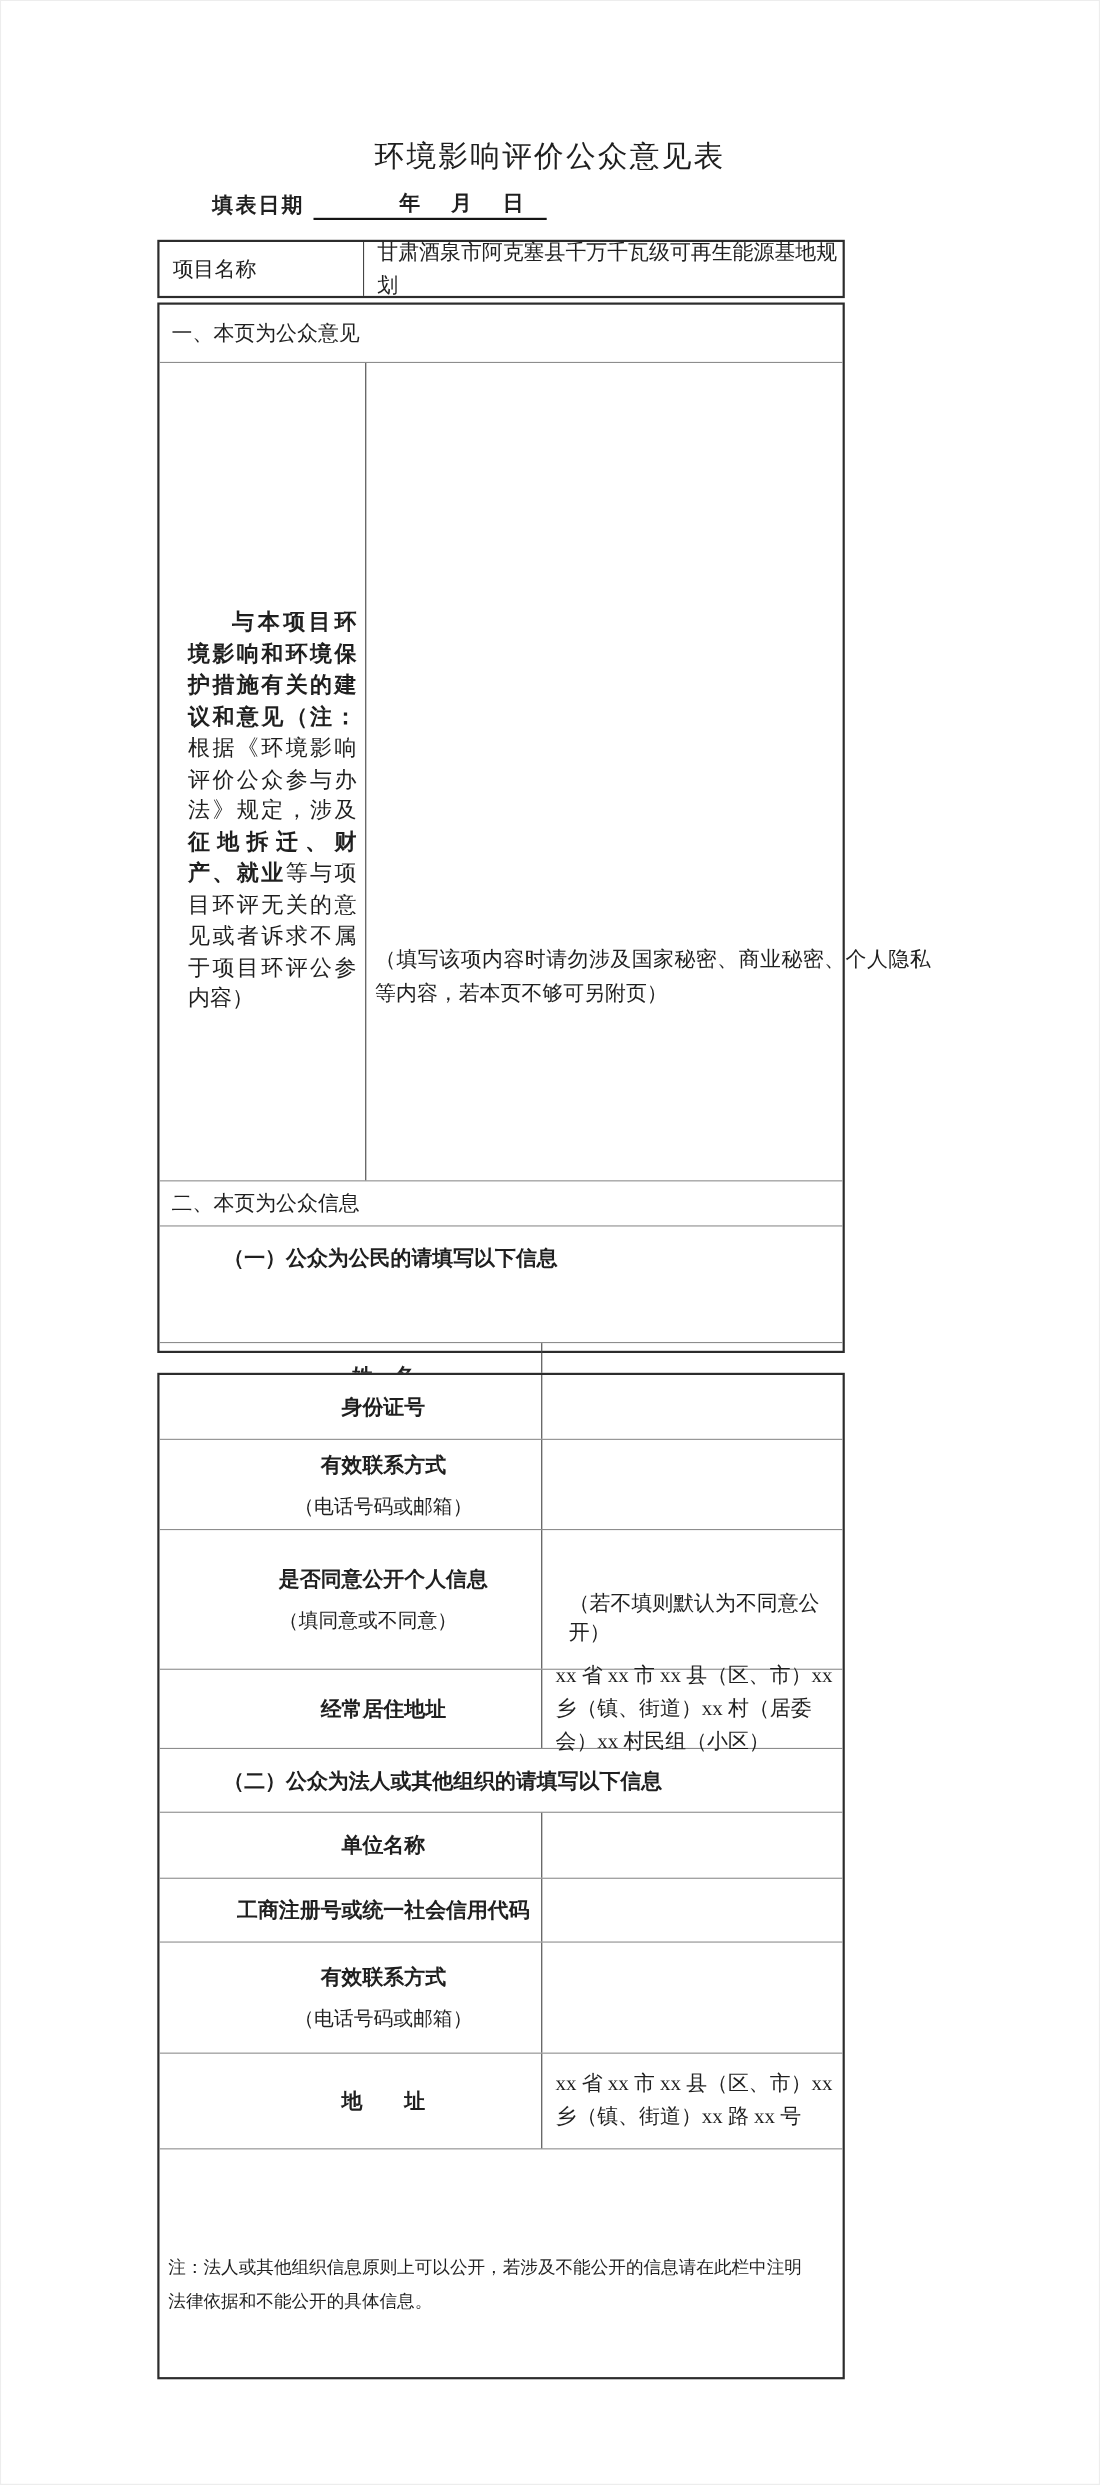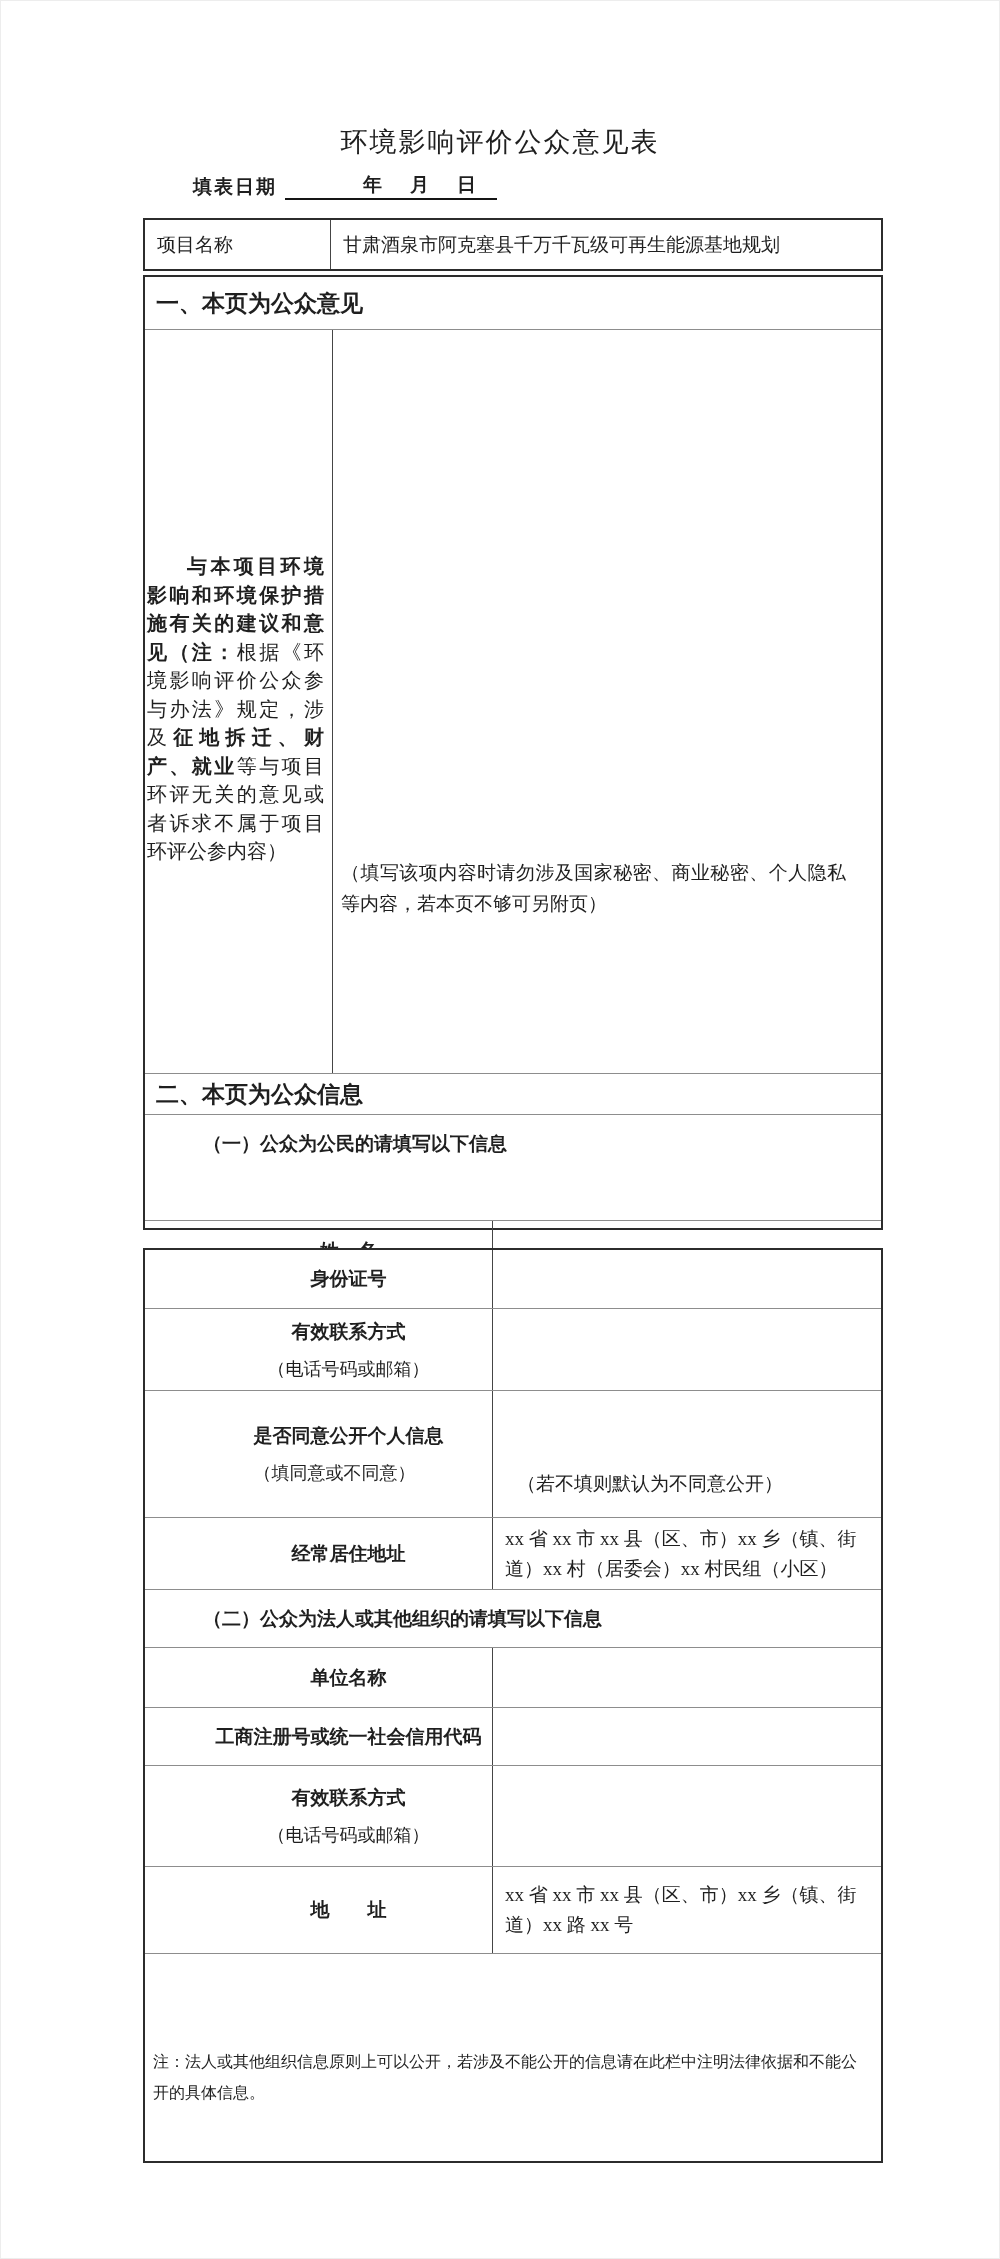--- a/index.html
+++ b/index.html
@@ -26,39 +26,39 @@
     display:inline-block; box-sizing:border-box;
     width:212px; padding-left:78px;
     border-bottom:2px solid #151515;
     margin-left:8px; vertical-align:bottom;
   }
   .date-unit { display:inline-block; }
   .u-month { margin-left:26px; }
   .u-day   { margin-left:26px; }
   
   .tbl {
-    position:absolute; left:143px; width:740px; box-sizing:border-box;
+    position:absolute; left:143px; width:625px; box-sizing:border-box;
     border:2px solid #2c2c2c; background:#fff;
   }
   .row { display:flex; box-sizing:border-box; }
   .row + .row { border-top:1px solid #8d8d8d; }
   .lbl, .val, .full { box-sizing:border-box; }
   .lbl {
     border-right:1px solid #454545;
     display:flex; flex-direction:column; justify-content:center; align-items:center;
     font-weight:bold; font-size:19px;
   }
   .val {
     flex:1; display:flex; flex-direction:column; justify-content:center;
     font-size:19px; line-height:30px; padding:4px 0 4px 12px;
   }
   .full { width:100%; display:flex; align-items:center; }
   .sec-head {
     font-family:"Liberation Sans","DejaVu Sans",sans-serif;
-    font-weight:bold; font-size:23px; padding-left:11px;
+    font-weight:normal; font-size:19px; padding-left:11px;
   }
   .sub-head {
     font-family:"Liberation Sans","DejaVu Sans",sans-serif;
     font-weight:bold; font-size:19px; padding-left:58px;
   }
   .sublabel { font-weight:normal; font-size:18px; margin-top:12px; }
   
   .tblA { top:218px; height:53px; }
   .tblA .row { height:100%; }
   .tblA .lbl {
@@ -70,21 +70,21 @@
   .rowB1 { height:52px; }
   .rowB2 { height:744px; }
   .rowB3 { height:41px;justify-content:center; }
   .rowB4 { height:58px; }
   .rowB5 { height:60px;margin-top:48px; }
   .op-lbl {
     width:187px; border-right:1px solid #454545;
     font-size:20px;
   }
   .op-lbl p {
-    margin:0; padding:222px 8px 0 2px;
+    margin:0; padding:222px 8px 0 26px;
     text-indent:2em; text-align:justify; line-height:28.5px;
   }
   .op-val { flex:1; position:relative; }
   .fill-note {
     position:absolute; top:527px; left:8px; width:505px;
     margin:0; font-size:19px; line-height:31px; text-align:justify;
   }
   .name-lbl { width:348px; padding-left:60px; }
   
   .tblC { top:1248px; height:915px; }

